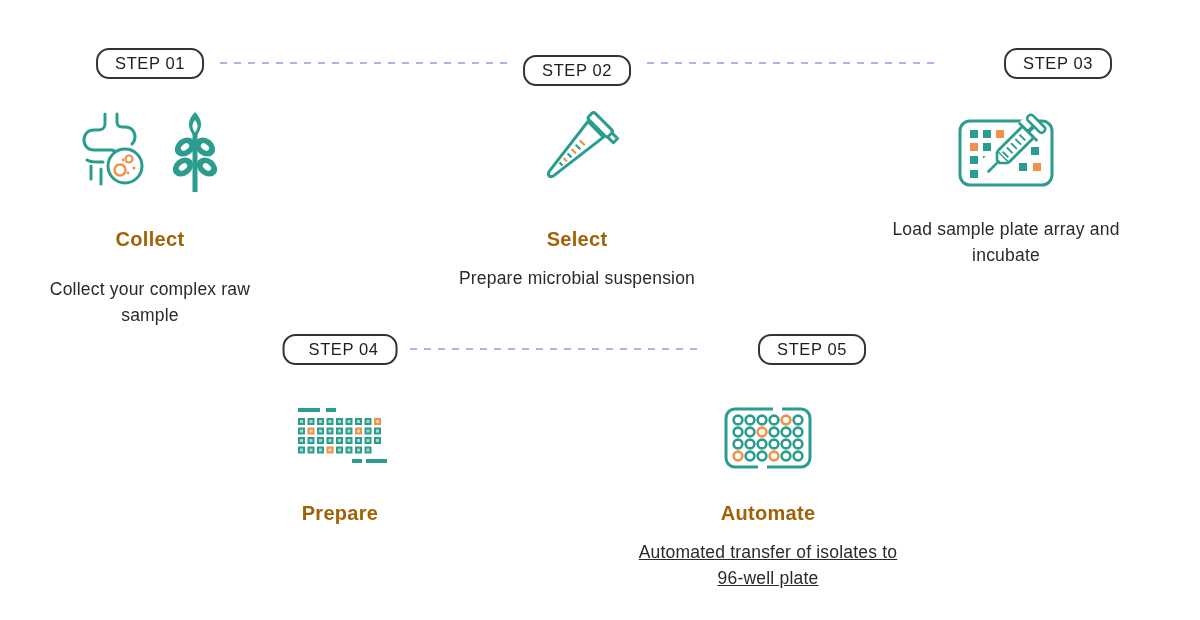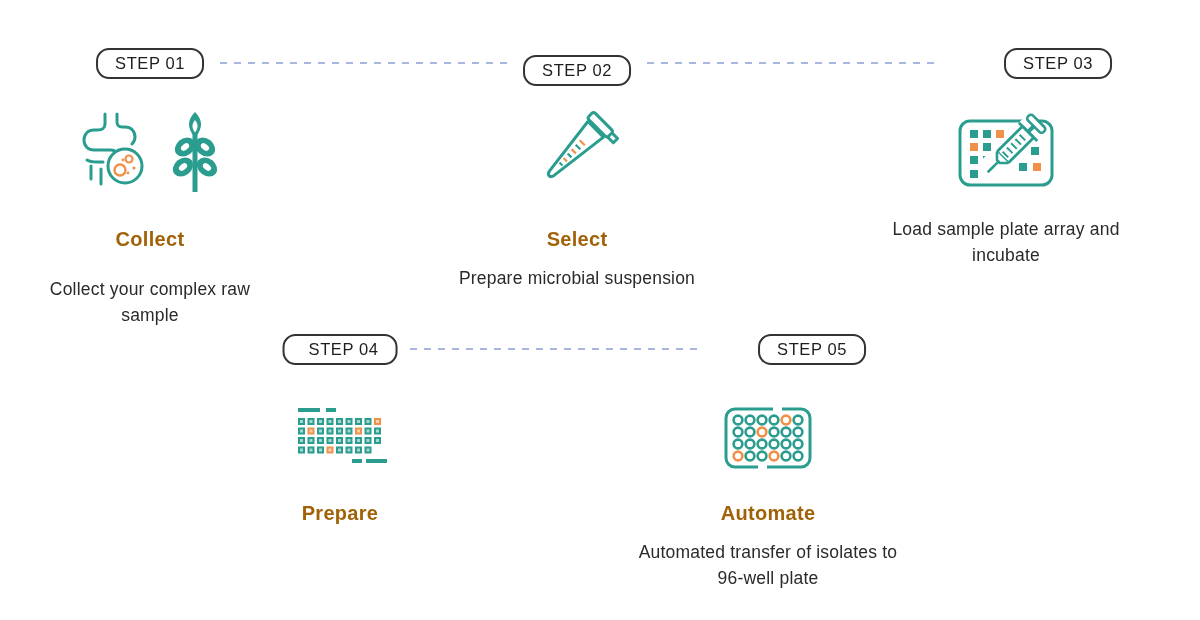--- a/index.html
+++ b/index.html
@@ -18,21 +18,21 @@
     background:repeating-linear-gradient(90deg,#a9b6e2 0 7px, transparent 7px 14px);
   }
 
   .col { position:absolute; width:300px; transform:translateX(-50%); text-align:center; }
   .icon-box { display:flex; align-items:center; justify-content:center; gap:14px; }
   .row1 .icon-box { height:100px; }
   .row2 .icon-box { height:72px; }
   .step-title { margin-top:26px; font-size:20px; font-weight:700; color:#a16207; letter-spacing:0.3px; }
   .row2 .step-title { margin-top:28px; }
   .step-desc { margin:14px auto 0; font-size:17.5px; line-height:1.5; color:#2a2a2a; letter-spacing:0.2px; }
-  .w230{max-width:232px;margin-top:25px;} .w270{max-width:272px;} .w250{max-width:252px;} .w275{max-width:278px;}
+  .w230{max-width:232px;margin-top:25px;} .w270{max-width:272px;} .w250{max-width:252px;} .w275{max-width:278px;text-decoration:underline;}
 
   svg { display:block; }
 </style>
 </head>
 <body>
 
 <div class="canvas">
 
   <div class="badge" style="left:150px; top:48px;">STEP 01</div>
   <div class="badge" style="left:577px; top:55px;">STEP 02</div>

